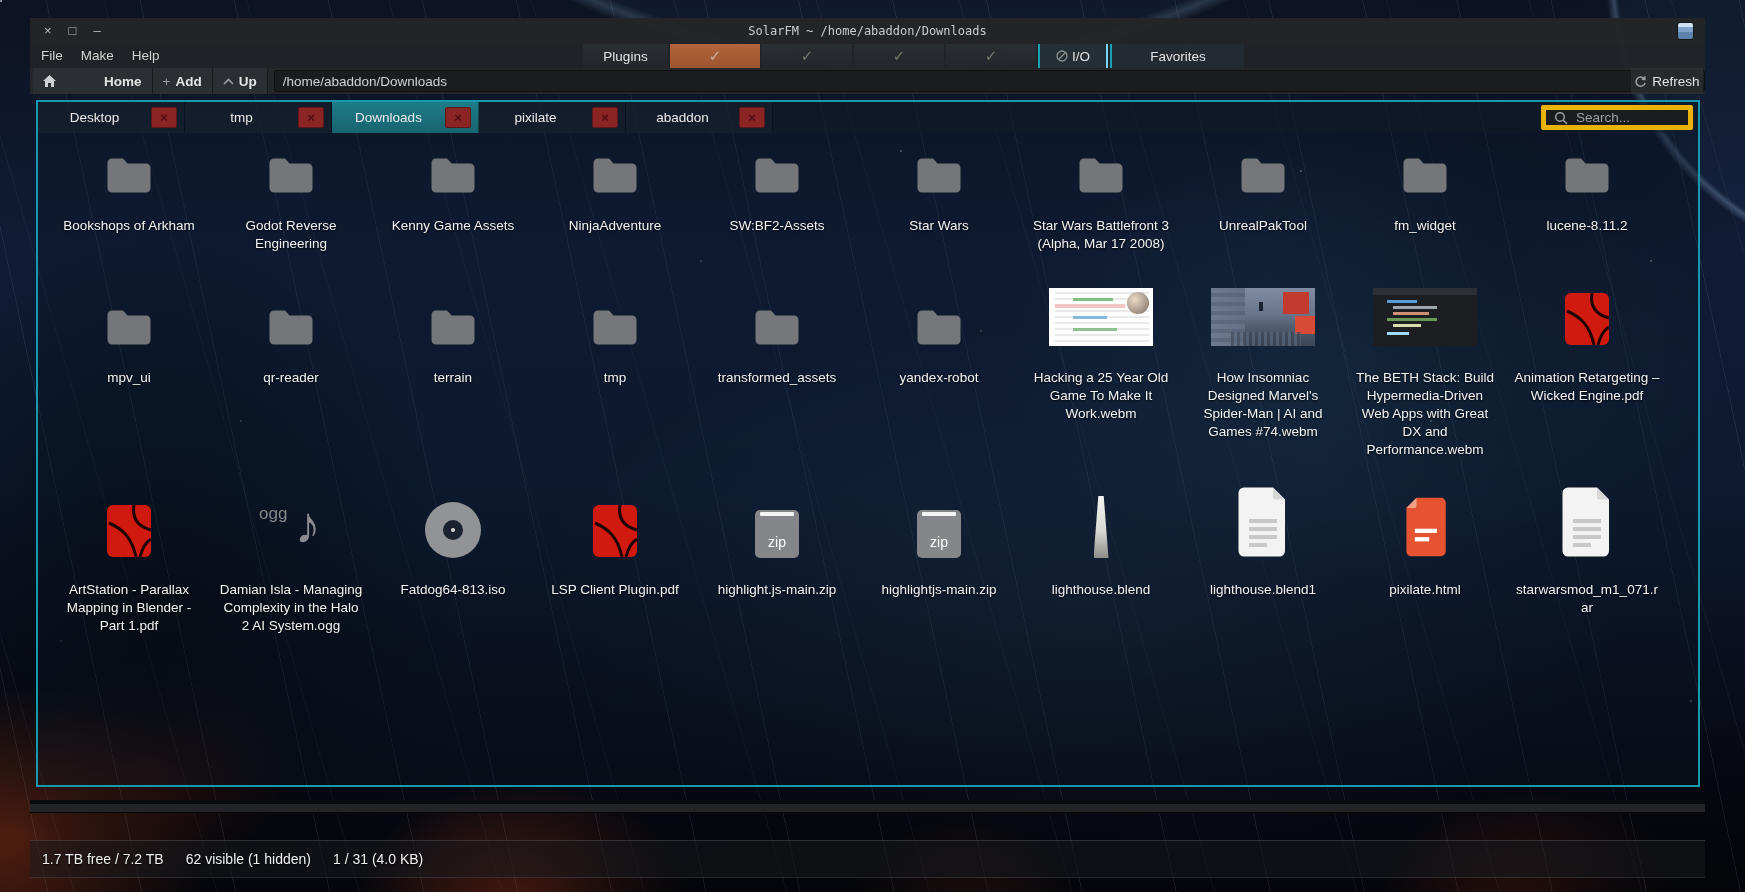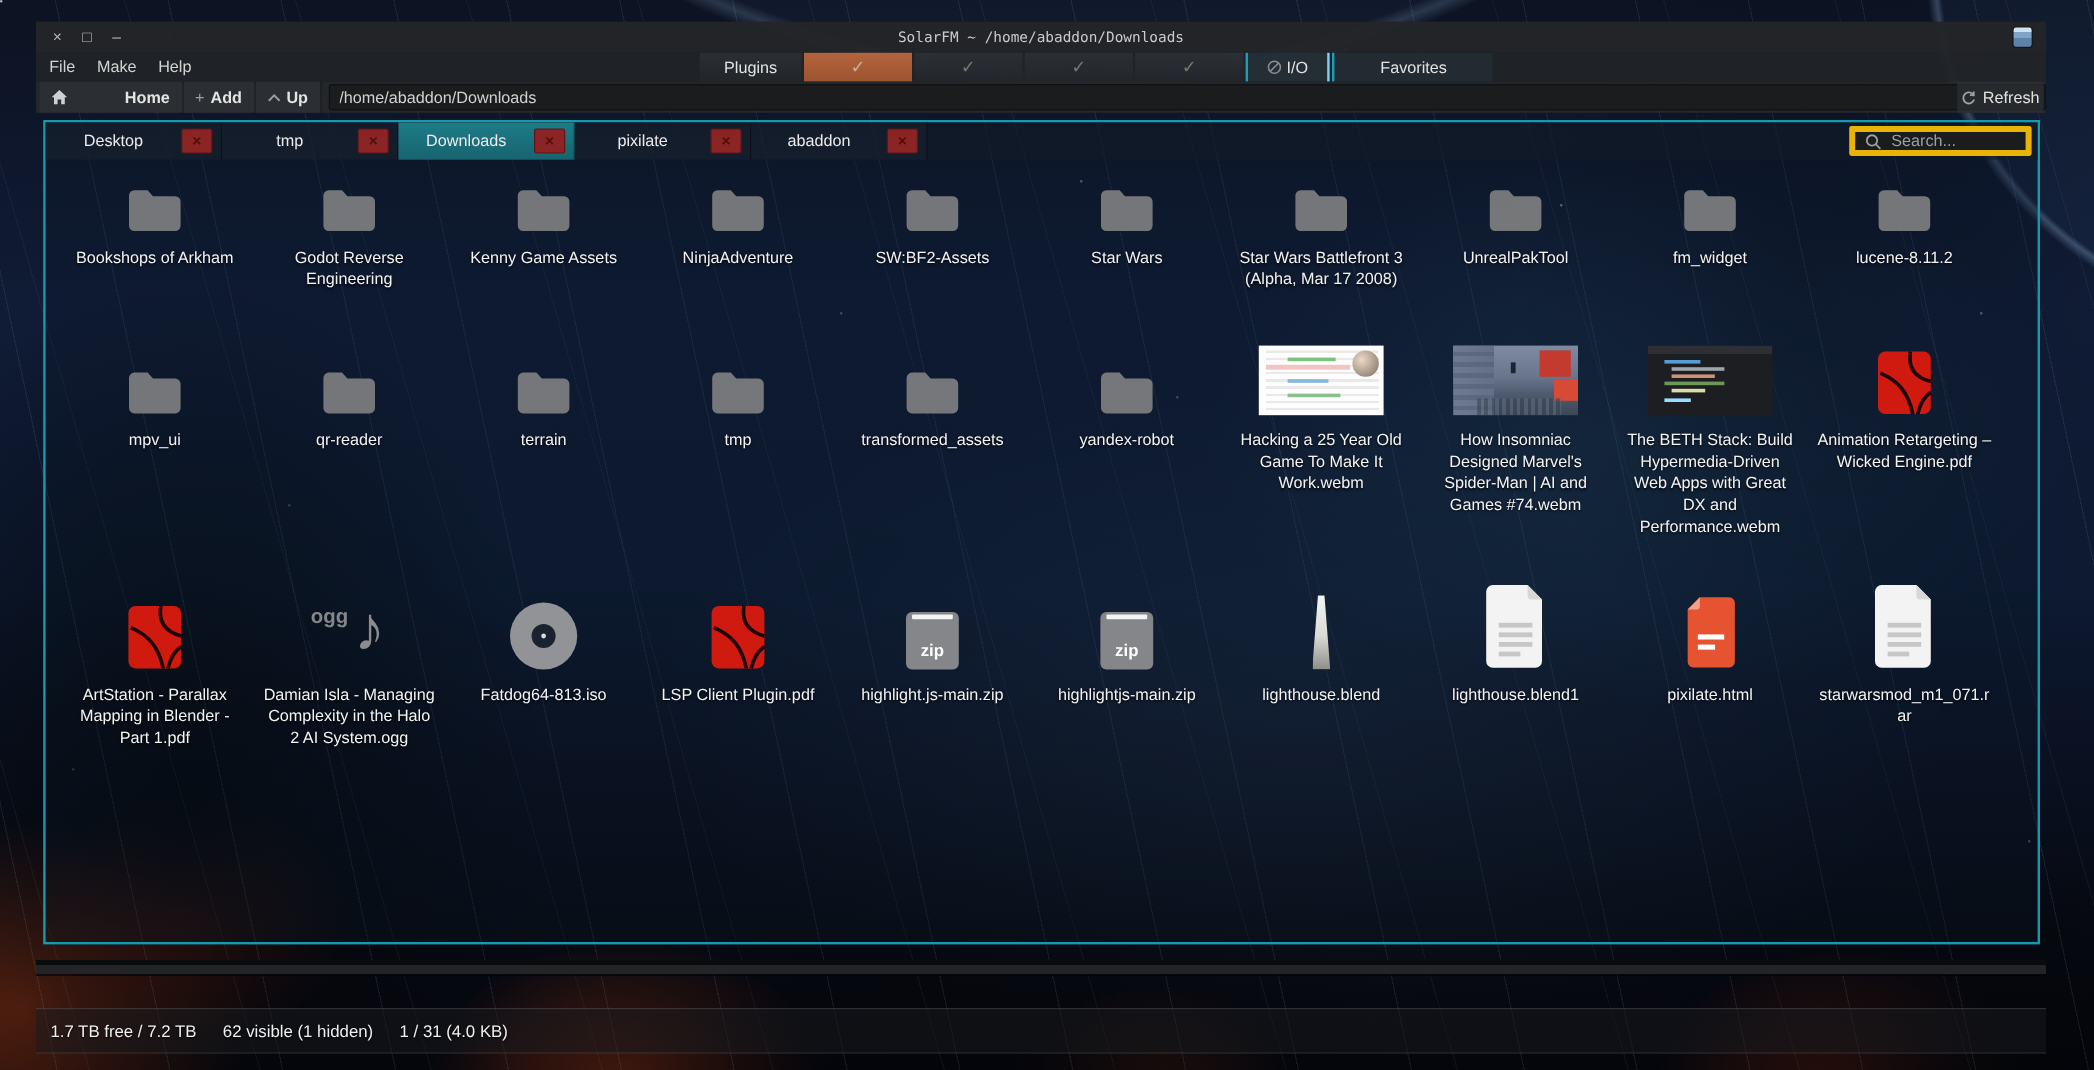--- a/index.html
+++ b/index.html
@@ -79,21 +79,21 @@
   .searchbox{position:absolute;right:5px;top:3px;width:152px;height:25px;background:#1a1c1d;border:5px solid #eab308;
     border-radius:2px;display:flex;align-items:center;box-sizing:border-box;}
   .searchbox svg{margin:0 6px 0 8px;}
   .search-input{flex:1;background:transparent;border:none;outline:none;color:#cfcfcf;font-size:13.5px;width:100px;font-family:inherit;}
   .search-input::placeholder{color:#9aa0a3;}
 
   
   .grid{position:absolute;left:0;top:32px;display:grid;grid-template-columns:repeat(10,162px);
     grid-template-rows:152px 188px 230px;padding-left:10px;}
   .cell{display:flex;flex-direction:column;align-items:center;}
-  .icon-box{display:flex;align-items:flex-end;justify-content:center;margin-bottom:12px;font-weight:bold;}
+  .icon-box{display:flex;align-items:flex-end;justify-content:center;margin-bottom:23px;}
   .cell.r1 .icon-box{height:60px;}
   .cell.r2 .icon-box{height:60px;}
   .cell.r3 .icon-box{height:84px;}
   .flabel{max-width:146px;text-align:center;color:#f4f4f4;font-size:13.5px;line-height:18px;
     overflow-wrap:anywhere;text-shadow:0 1px 2px rgba(0,0,0,0.85);}
 
   .i-folder{width:46px;height:38px;opacity:0.95;}
   .i-pdf{width:46px;height:54px;}
   .i-doc{width:52px;height:72px;}
   .i-zip{width:44px;height:48px;background:#85868a;border-radius:5px;position:relative;

